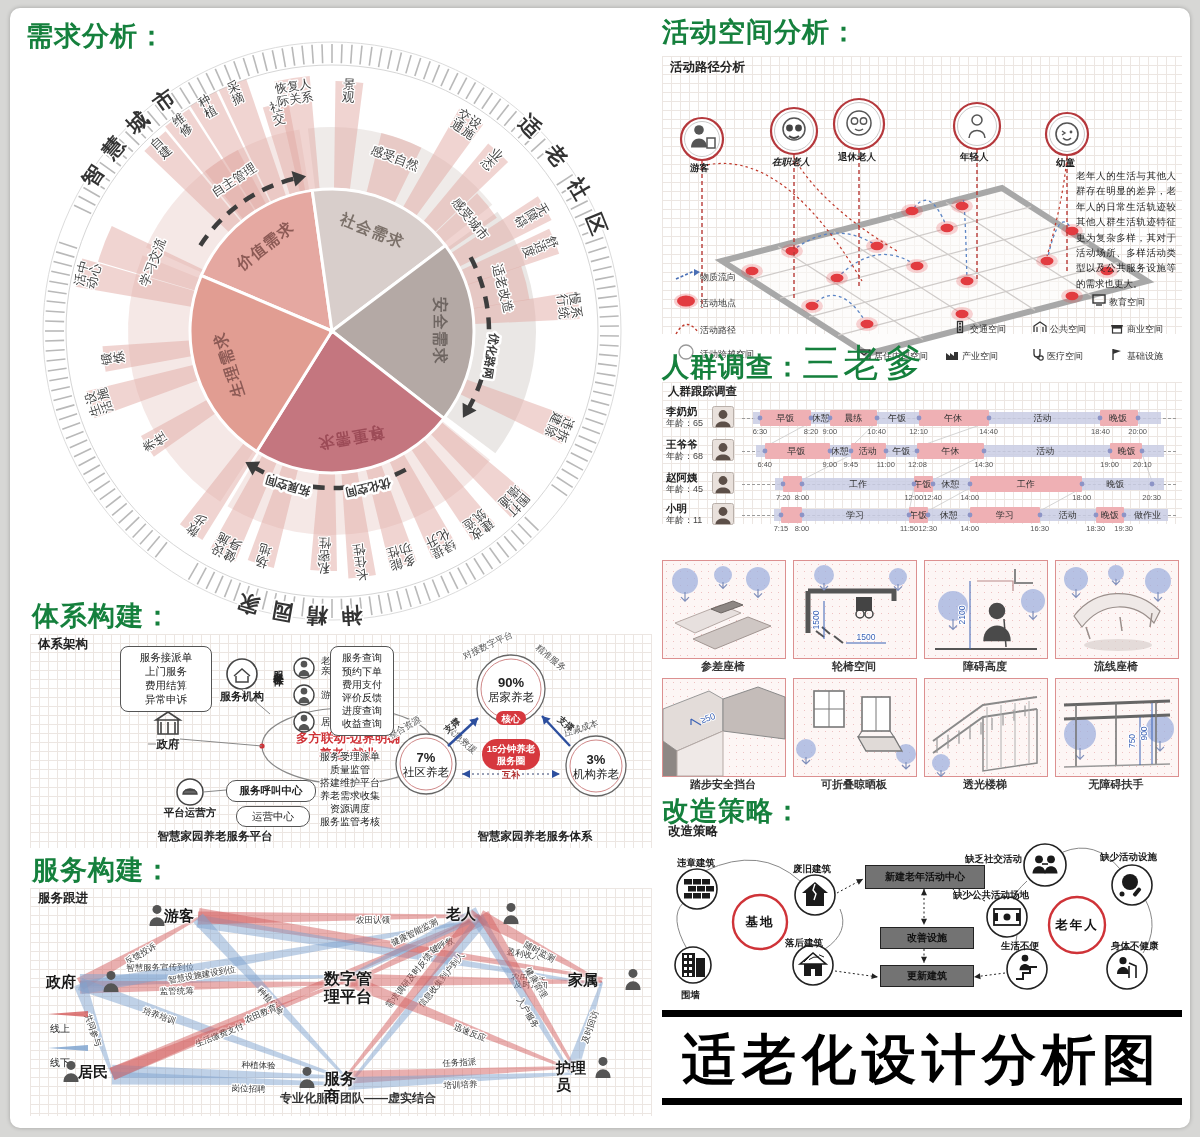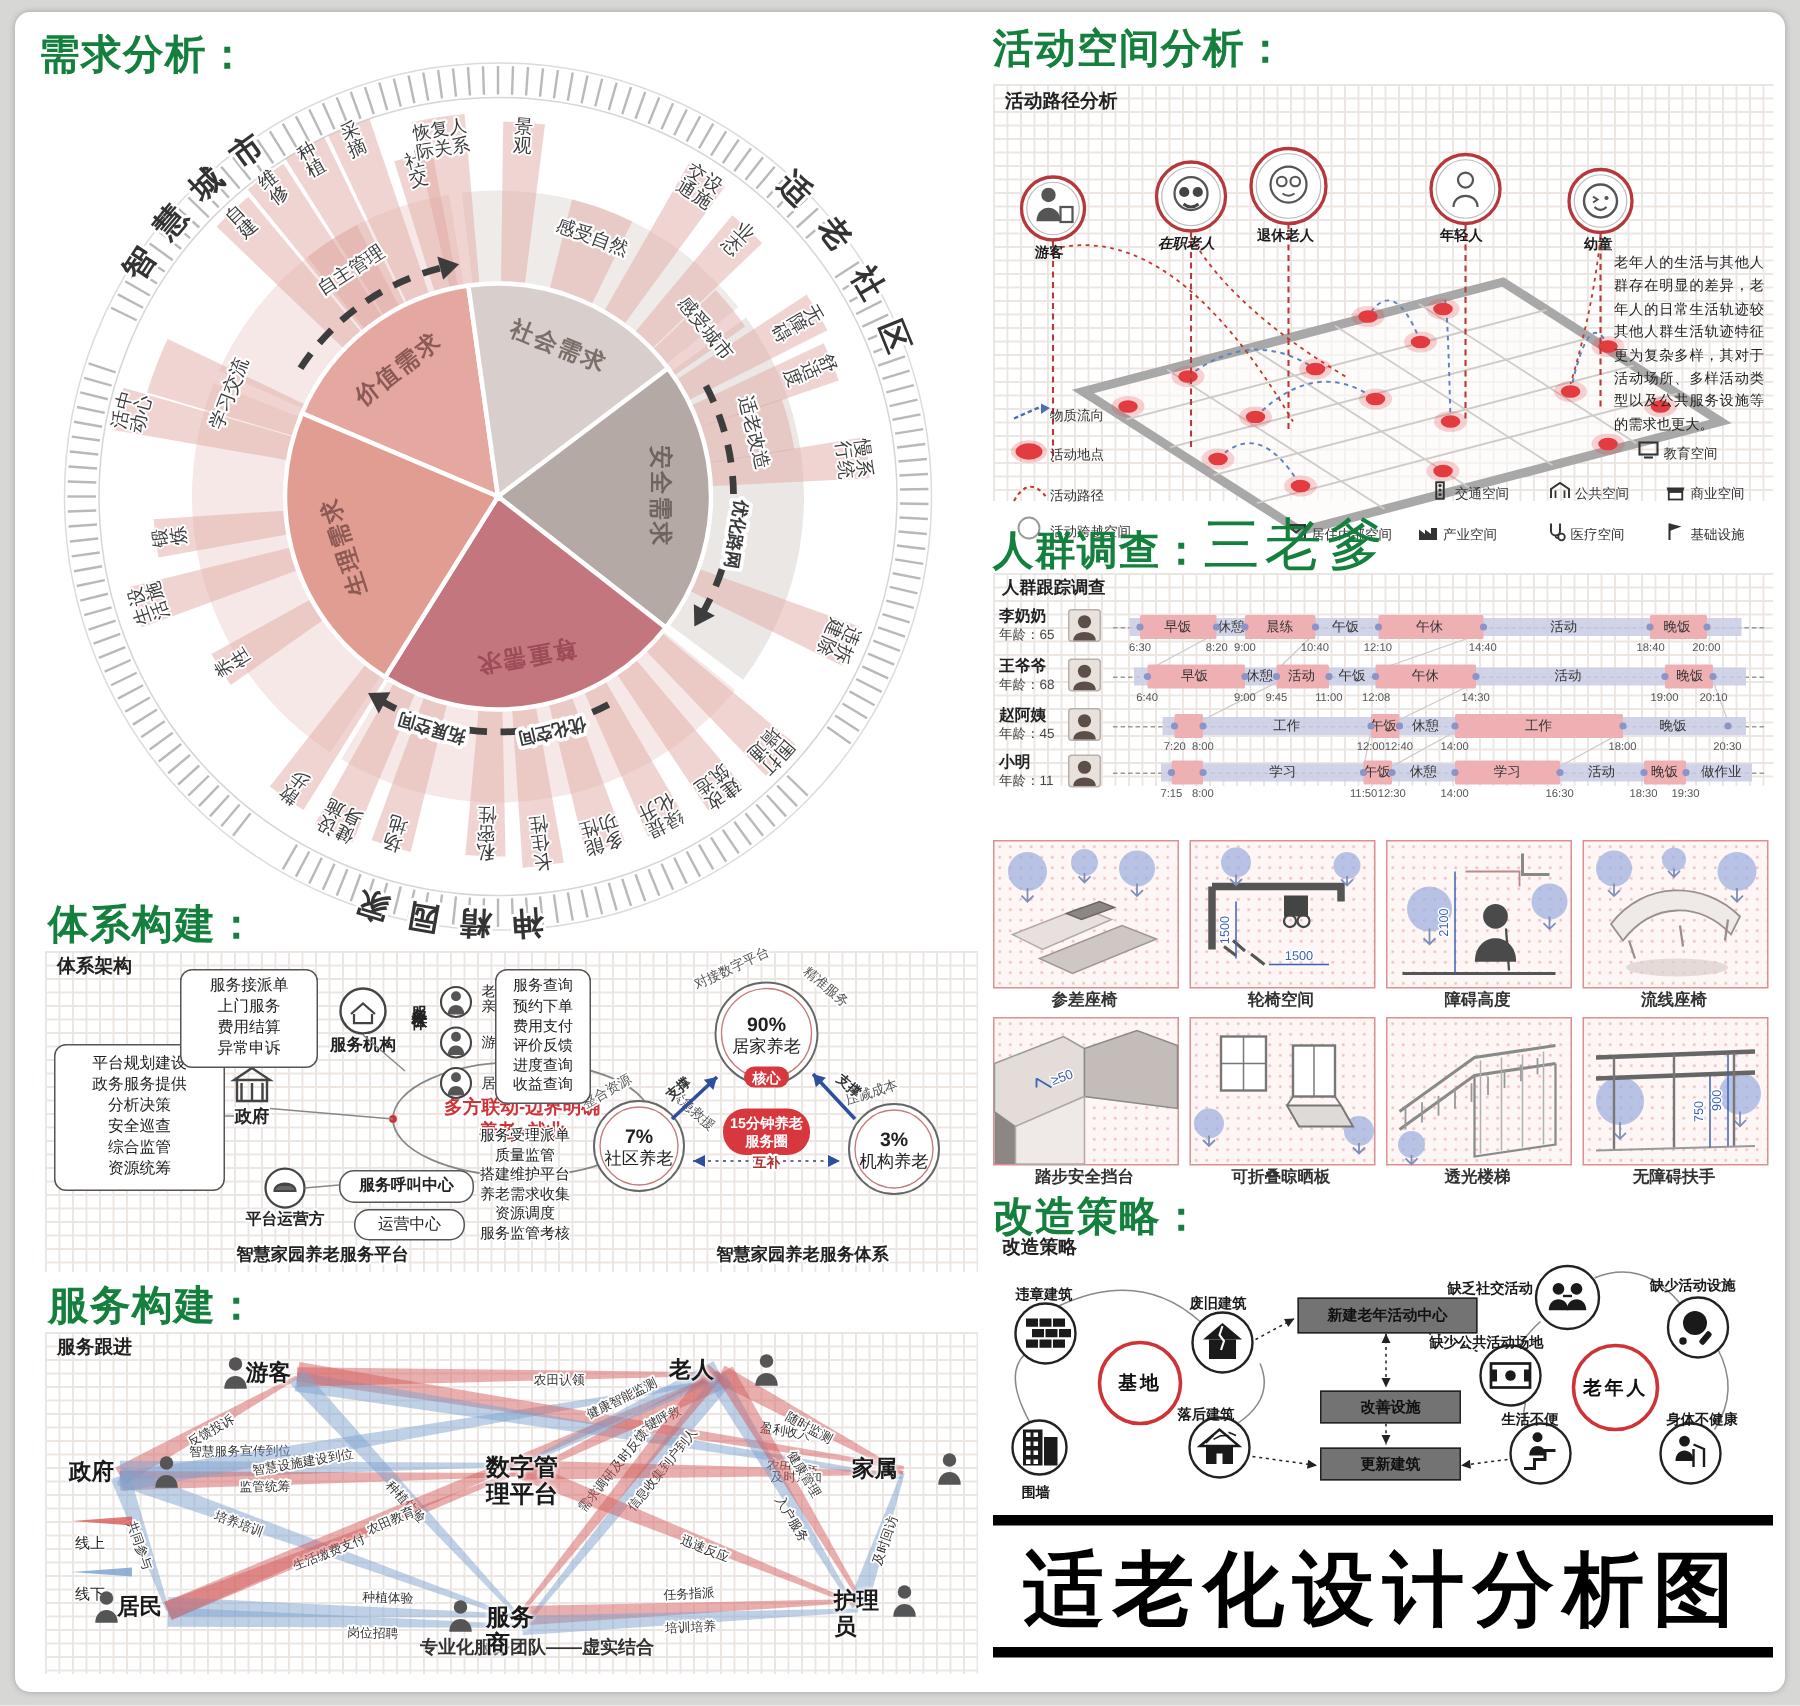--- a/index.html
+++ b/index.html
@@ -942,28 +942,20 @@
         <line x1="540" y1="112" x2="512" y2="82" stroke="#2d4f9e" stroke-width="2.4"></line>
         <polygon points="512,82 520.6537774574754,84.47227339032123 513.8702975716583,90.80352128375057" fill="#2d4f9e"></polygon>
         <text text-anchor="middle" transform="translate(424,94) rotate(-40)" style="font-size:9px;font-weight:bold;fill:#333;letter-spacing:0px;paint-order:stroke;stroke:#fff;stroke-width:2.5px;stroke-linejoin:round;">支撑</text>
         <text text-anchor="middle" transform="translate(534,92) rotate(40)" style="font-size:9px;font-weight:bold;fill:#333;letter-spacing:0px;paint-order:stroke;stroke:#fff;stroke-width:2.5px;stroke-linejoin:round;">支撑</text>
         <line x1="432" y1="140" x2="530" y2="140" stroke="#33406e" stroke-width="1" stroke-dasharray="2 3"></line>
         <polygon points="530,140 522,136 522,144" fill="#2d4f9e"></polygon>
         <polygon points="432,140 440,136 440,144" fill="#2d4f9e"></polygon>
         <text text-anchor="middle" transform="translate(481,144) rotate(0)" style="font-size:9px;font-weight:bold;fill:#b03030;letter-spacing:0px;paint-order:stroke;stroke:#fff;stroke-width:3px;stroke-linejoin:round;">互补</text>
         <text text-anchor="middle" transform="translate(505,206) rotate(0)" style="font-size:11.5px;font-weight:bold;fill:#222;letter-spacing:0px;paint-order:stroke;stroke:#fff;stroke-width:3px;stroke-linejoin:round;">智慧家园养老服务体系</text>
       </svg>
-  <div class="pbox" style="left: 6px; top: 62px; width: 112px; height: 96px;">
-        <div>平台规划建设</div>
-        <div>政务服务提供</div>
-        <div>分析决策</div>
-        <div>安全巡查</div>
-        <div>综合监管</div>
-        <div>资源统筹</div>
-      </div>
       <div class="pbox" style="left: 90px; top: 12px; width: 90px; height: 64px;">
         <div>服务接派单</div>
         <div>上门服务</div>
         <div>费用结算</div>
         <div>异常申诉</div>
       </div>
       <div style="position: absolute; left: 242px; top: 28px; writing-mode: vertical-rl; font-size: 10.5px; font-weight: bold; color: rgb(34, 34, 34); letter-spacing: 2px;">服务群体</div>
       <div class="pbox" style="left: 300px; top: 12px; width: 62px; height: 88px;">
         <div style="font-size: 10px;">服务查询</div>
         <div style="font-size: 10px;">预约下单</div>

